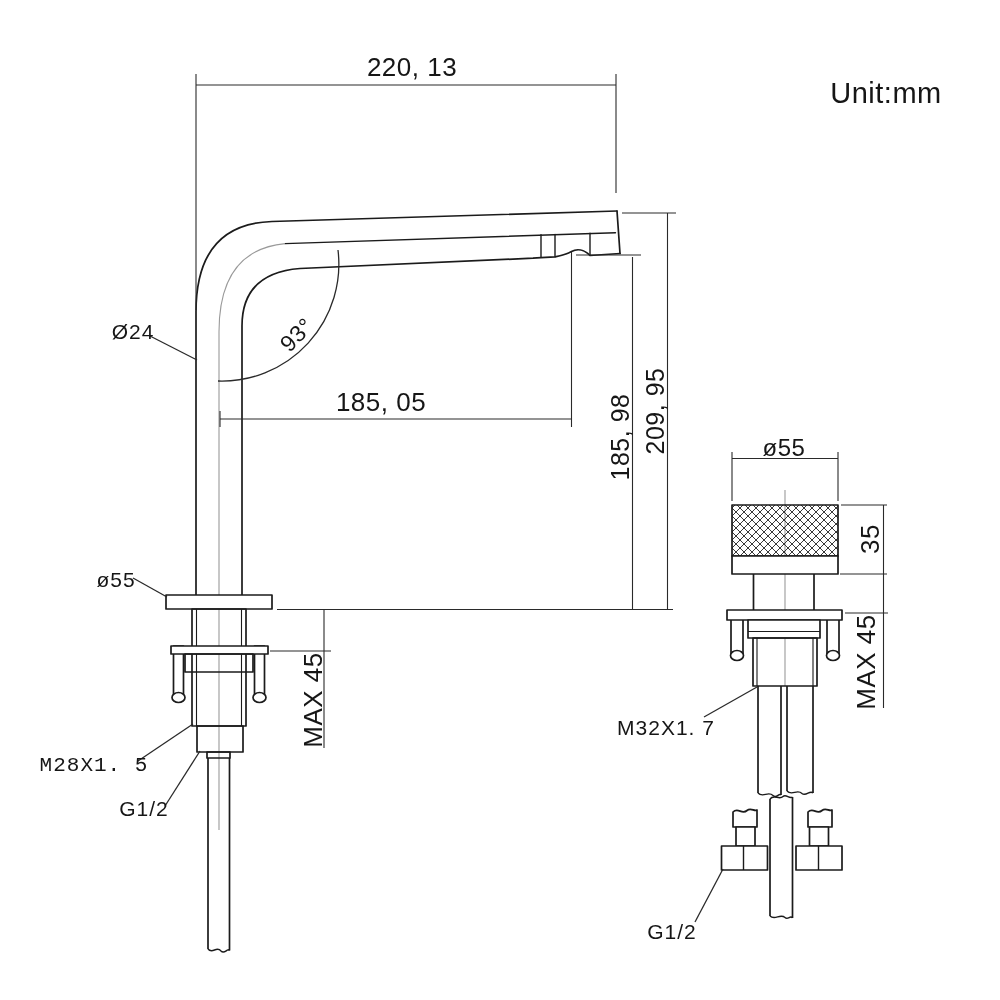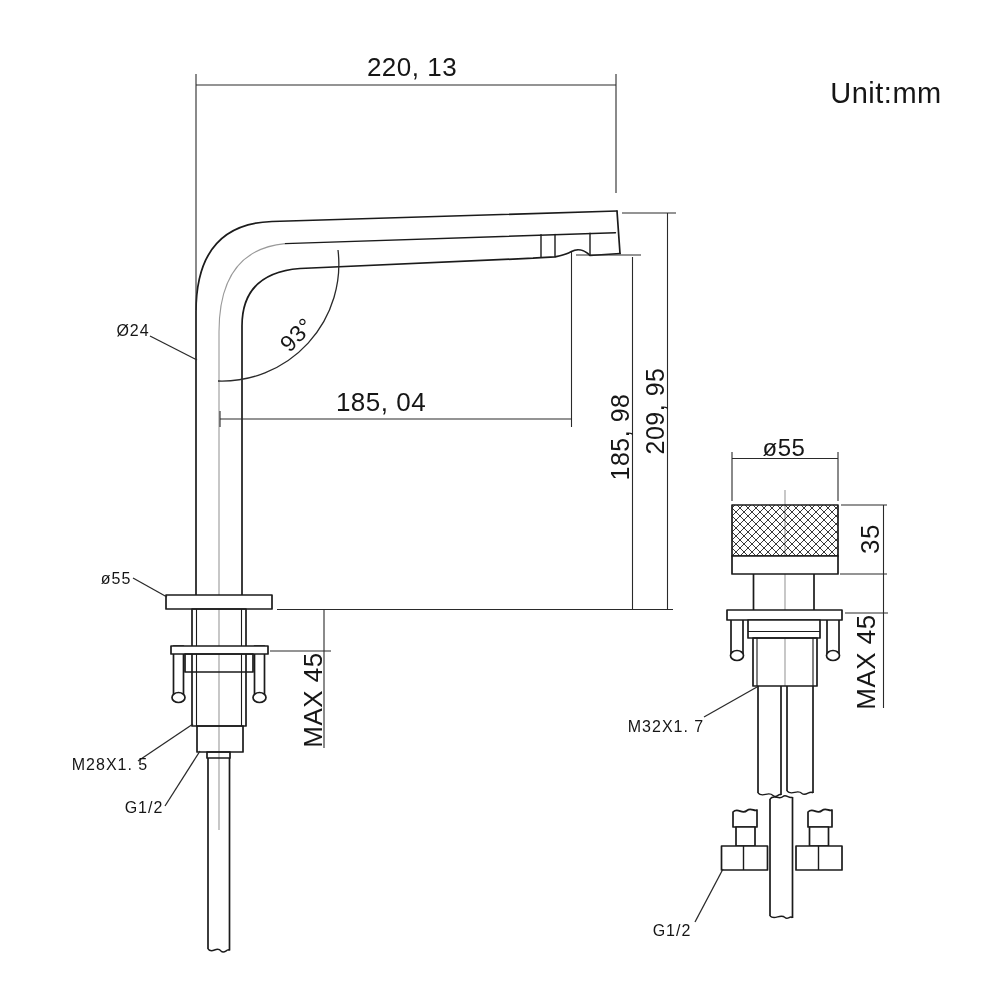--- a/index.html
+++ b/index.html
@@ -16,21 +16,21 @@
     color:#161616;
     white-space:nowrap;
     transform:translate(-50%,-50%);
     letter-spacing:0.5px;
     line-height:1;
   }
   .lbl.rot90{transform:translate(-50%,-50%) rotate(-90deg);}
   .lbl.rot45{transform:translate(-50%,-50%) rotate(-45deg);}
   .dim{font-size:26px;}
   .dimv{font-size:25px;}
-  .small{font-size:16px;letter-spacing:1px;}
+  .small{font-size:21px;letter-spacing:1px;}
   .unit{font-size:29px;letter-spacing:0.5px;}
   .angle{font-size:23px;}
   .dia{font-size:24px;}
 </style>
 </head>
 <body>
 
 <div id="canvas">
 
   <svg id="linework" width="1000" height="1000" viewBox="0 0 1000 1000">
@@ -168,26 +168,26 @@
       <path d="M704,717 L757,687" stroke-width="1.3"></path>
       <path d="M695,922 L723,869" stroke-width="1.3"></path>
     </g>
   </svg>
 
   <div class="lbl unit" style="left:886px;top:93px;">Unit:mm</div>
 
   <div class="lbl dim" style="left:412px;top:67px;">220, 13</div>
   <div class="lbl small" style="left:133px;top:331px;">Ø24</div>
   <div class="lbl angle rot45" style="left:297px;top:335px;">93°</div>
-  <div class="lbl dim" style="left:381px;top:402px;">185, 04</div>
+  <div class="lbl dim" style="left:381px;top:402px;">185, 05</div>
   <div class="lbl dimv rot90" style="left:620px;top:437px;">185, 98</div>
   <div class="lbl dimv rot90" style="left:655px;top:411px;">209, 95</div>
   <div class="lbl small" style="left:116px;top:579px;">ø55</div>
   <div class="lbl dim rot90" style="left:313px;top:700px;">MAX 45</div>
-  <div class="lbl small" style="left:110px;top:765px;">M28X1. 5</div>
+  <div class="lbl small" style="left:94px;top:765px;font-family:Liberation Mono, monospace;">M28X1. 5</div>
   <div class="lbl small" style="left:144px;top:808px;">G1/2</div>
 
   <div class="lbl dia" style="left:784px;top:448px;">ø55</div>
   <div class="lbl dim rot90" style="left:870px;top:539px;">35</div>
   <div class="lbl dim rot90" style="left:866px;top:662px;">MAX 45</div>
   <div class="lbl small" style="left:666px;top:727px;">M32X1. 7</div>
   <div class="lbl small" style="left:672px;top:931px;">G1/2</div>
 
 </div>
 

